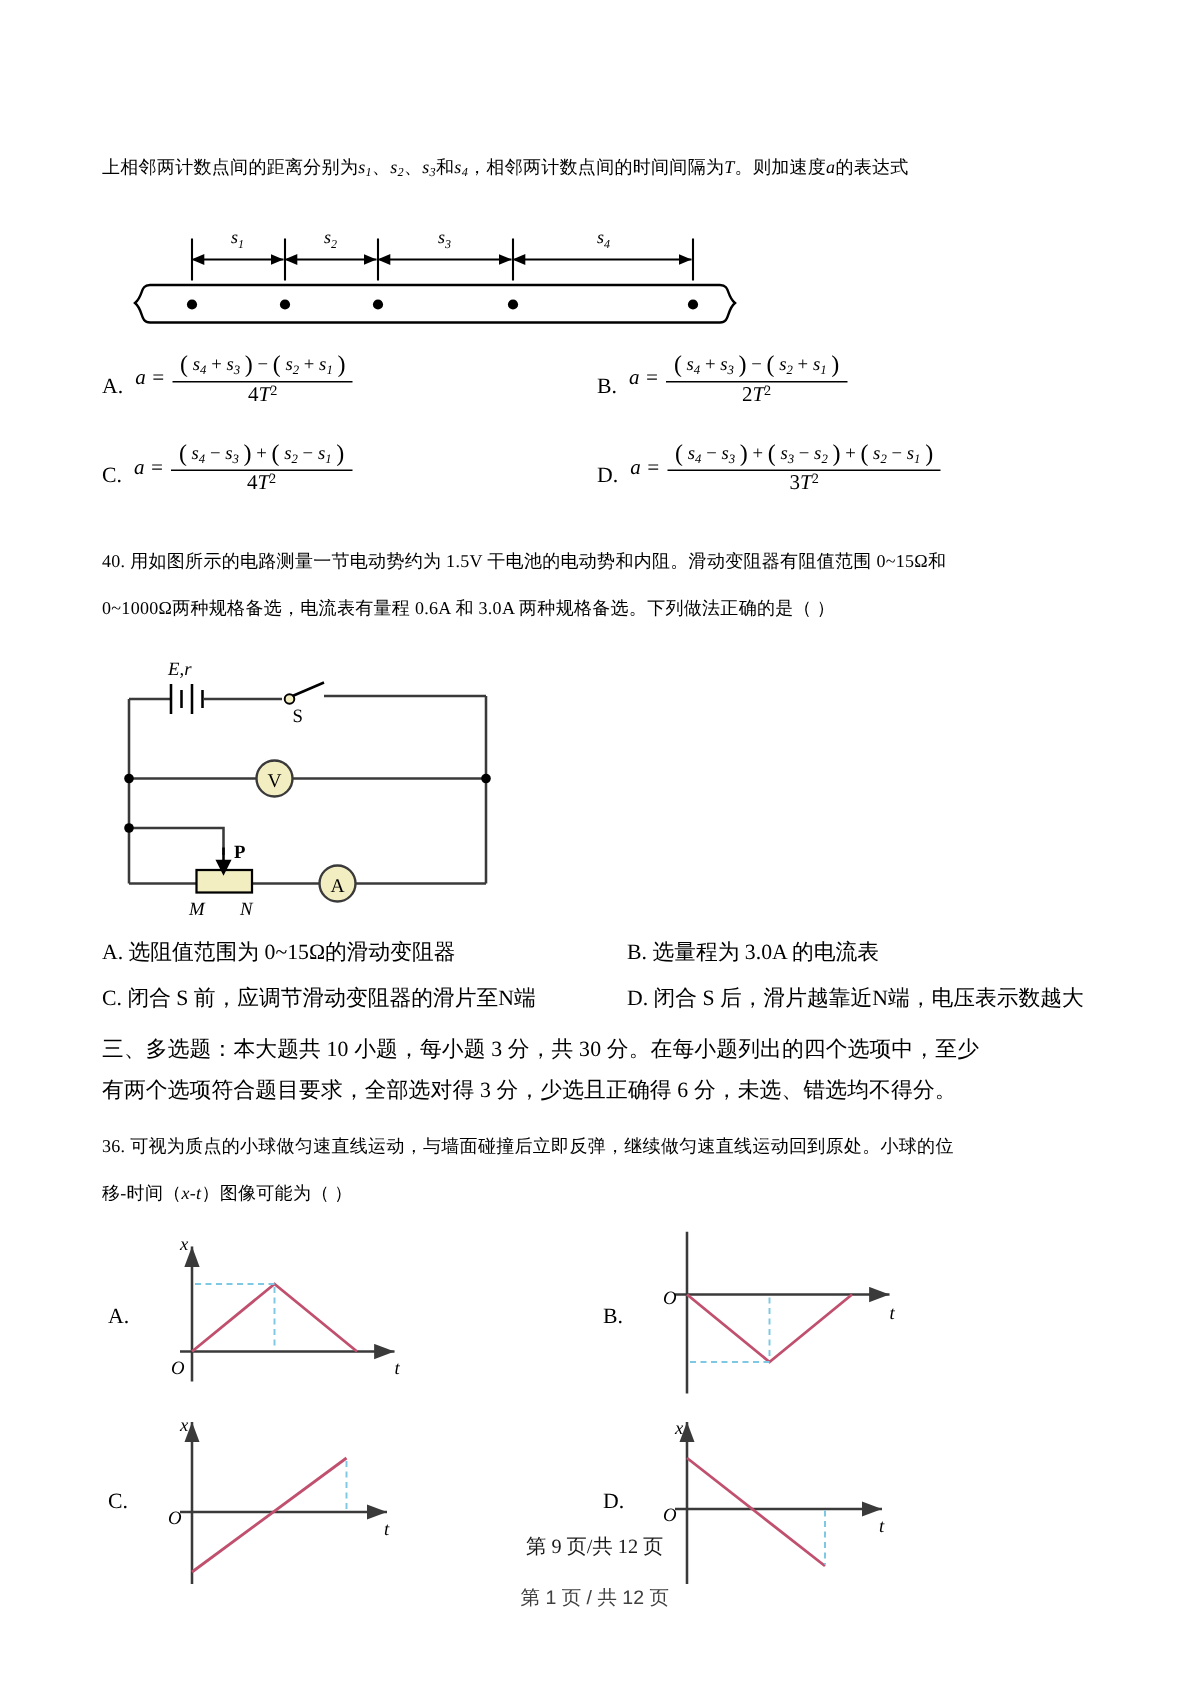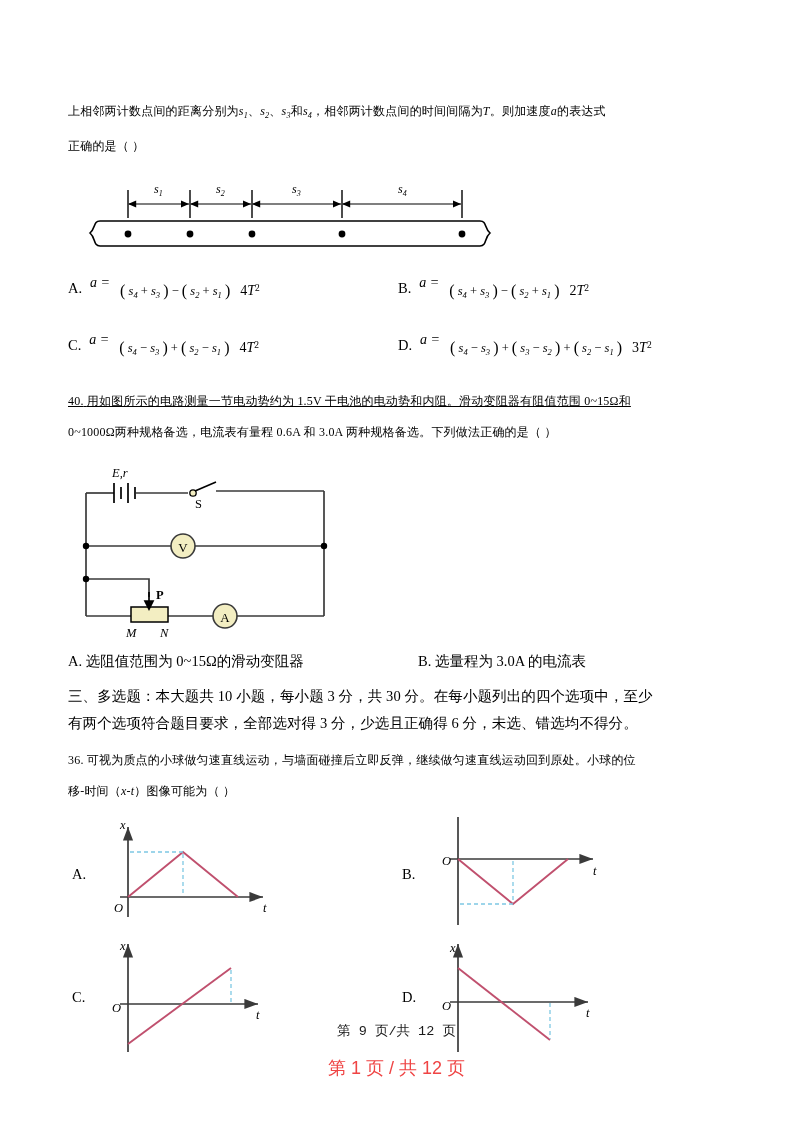--- a/index.html
+++ b/index.html
@@ -84,24 +84,23 @@
     align-items: center;
     font-size: 13px;
   }
   .eq .lhs {
     font-style: italic;
     margin-right: 5px;
     font-size: 14px;
   }
   .frac {
     display: inline-flex;
-    flex-direction: row;
-    align-items: flex-start;
+    flex-direction: column;
+    align-items: center;
     vertical-align: middle;
-    margin-top: 16px;
   }
   .frac .num {
     padding: 0 5px 1px 5px;
     font-size: 12.5px;
     white-space: nowrap;
   }
   .frac .bar {
     width: 100%;
     height: 1px;
     background: #000;
@@ -146,44 +145,43 @@
   }
 
   
   .footer-inner {
     position: absolute;
     left: 0;
     top: 1022px;
     width: 793px;
     text-align: center;
     font-size: 13.5px;
-    font-family: Liberation Mono, monospace;
+    font-family: Liberation Serif, serif;
     color: #1a1a1a;
   }
   .footer-outer {
     position: absolute;
     left: 0;
     top: 1056px;
     width: 793px;
     text-align: center;
-    font-size: 18px;
+    font-size: 13px;
     font-family: "Liberation Sans", sans-serif;
-    color: #ef4444;
+    color: #404040;
   }
 </style>
 </head>
 <body>
 
 <div class="page">
  <div class="content">
 
   <div class="qline">
     <span>上相邻两计数点间的距离分别为</span><span class="ital"><i>s</i><sub>1</sub></span><span>、</span><span class="ital"><i>s</i><sub>2</sub></span><span>、</span><span class="ital"><i>s</i><sub>3</sub></span><span>和</span><span class="ital"><i>s</i><sub>4</sub></span><span>，相邻两计数点间的时间间隔为</span><i>T</i><span>。则加速度</span><i>a</i><span>的表达式</span>
   </div>
-  <div class="qline">正确的是（      ）</div>
 
   <div class="tape-wrap">
     <svg class="tape-svg" width="420" height="72" viewBox="0 0 420 72">
 
       <g stroke="#000" stroke-width="1.4">
         <line x1="48" y1="10" x2="48" y2="38"></line>
         <line x1="110" y1="10" x2="110" y2="38"></line>
         <line x1="172" y1="10" x2="172" y2="38"></line>
         <line x1="262" y1="10" x2="262" y2="38"></line>
         <line x1="382" y1="10" x2="382" y2="38"></line>
@@ -271,21 +269,21 @@
           <span class="frac">
             <span class="num"><span class="paren">(</span>&nbsp;<i>s</i><sub>4</sub>&nbsp;−&nbsp;<i>s</i><sub>3</sub>&nbsp;<span class="paren">)</span>&nbsp;+&nbsp;<span class="paren">(</span>&nbsp;<i>s</i><sub>3</sub>&nbsp;−&nbsp;<i>s</i><sub>2</sub>&nbsp;<span class="paren">)</span>&nbsp;+&nbsp;<span class="paren">(</span>&nbsp;<i>s</i><sub>2</sub>&nbsp;−&nbsp;<i>s</i><sub>1</sub>&nbsp;<span class="paren">)</span></span>
             <span class="bar"></span>
             <span class="den">3<i>T</i><sup>2</sup></span>
           </span>
         </span>
       </div>
     </div>
   </div>
 
-  <div class="qline" style="margin-top:28px;text-decoration:underline;">
+  <div class="qline" style="margin-top:28px;">
     <span>40.</span>
     <span>用如图所示的电路测量一节电动势约为 1.5V 干电池的电动势和内阻。滑动变阻器有阻值范围 0~15Ω和</span>
   </div>
   <div class="qline">0~1000Ω两种规格备选，电流表有量程 0.6A 和 3.0A 两种规格备选。下列做法正确的是（        ）</div>
 
   <div class="circuit-wrap">
     <svg width="260" height="176" viewBox="0 0 260 176">
       <g stroke="#3a3a3a" stroke-width="1.7" fill="none">
 
         <path d="M10,27 L38,27"></path>
@@ -349,20 +347,30 @@
 
   <div class="txtopts">
     <div class="txtopt-row">
       <div class="txtopt-cell">
         <span>A.</span>
         <span>选阻值范围为 0~15Ω的滑动变阻器</span>
       </div>
       <div class="txtopt-cell">
         <span>B.</span>
         <span>选量程为 3.0A 的电流表</span>
+      </div>
+    </div>
+    <div class="txtopt-row">
+      <div class="txtopt-cell">
+        <span>C.</span>
+        <span>闭合 S 前，应调节滑动变阻器的滑片至N端</span>
+      </div>
+      <div class="txtopt-cell">
+        <span>D.</span>
+        <span>闭合 S 后，滑片越靠近N端，电压表示数越大</span>
       </div>
     </div>
   </div>
 
   <div class="sec-head" style="margin-top:2px;">三、多选题：本大题共 10 小题，每小题 3 分，共 30 分。在每小题列出的四个选项中，至少</div>
   <div class="sec-head">有两个选项符合题目要求，全部选对得 3 分，少选且正确得 6 分，未选、错选均不得分。</div>
 
   <div class="qline" style="margin-top:8px;">
     <span>36.</span>
     <span>可视为质点的小球做匀速直线运动，与墙面碰撞后立即反弹，继续做匀速直线运动回到原处。小球的位</span>

